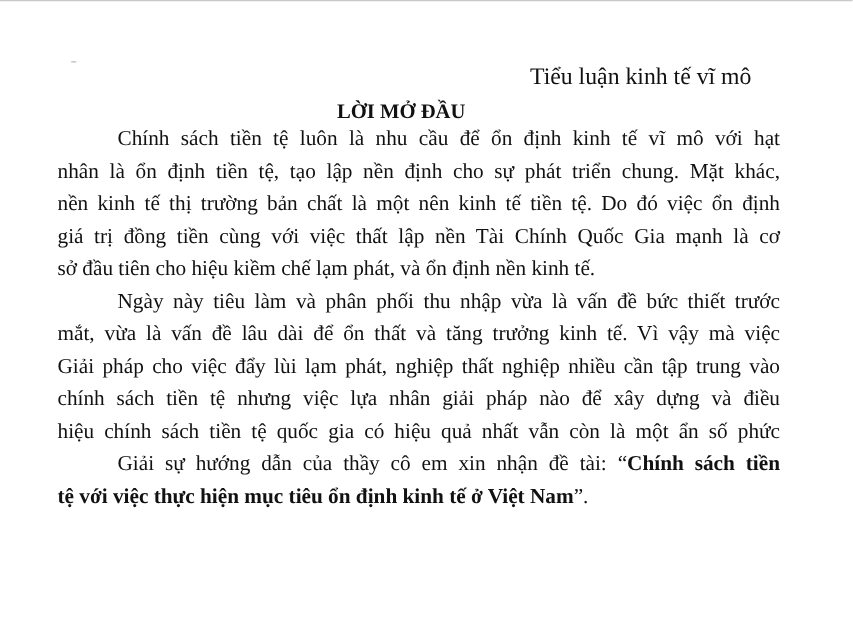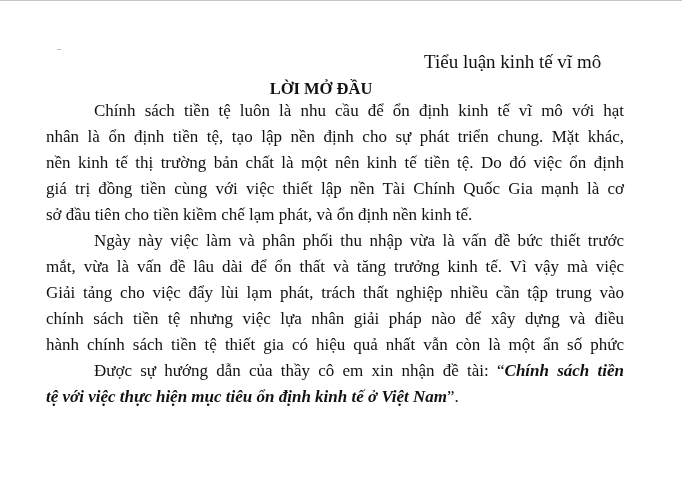--- a/index.html
+++ b/index.html
@@ -19,43 +19,43 @@
   }
   .body {
     position: absolute; left: 46px; top: 98px; width: 578px;
     font-size: 17px; line-height: 26px; text-align: justify;
   }
   .para { margin: 0; text-indent: 48px; }
   .para .line { display: block; text-align: justify; text-align-last: justify; white-space: nowrap; }
   .para .line.last { text-align-last: left; }
   .para .line.first { padding-left: 48px; }
   .para { text-indent: 0; }
-  b i, .emph { font-weight: bold; font-style: italic; }
+  b i, .emph { font-weight: bold; }
 </style>
 </head>
 <body>
 
 <div class="top-border"></div>
 <div class="mark"></div>
 
 <div class="header-text">Tiểu luận kinh tế vĩ mô</div>
 <div class="title">LỜI MỞ ĐẦU</div>
 
 <div class="body">
   <p class="para">
     <span class="line first">Chính sách tiền tệ luôn là nhu cầu để ổn định kinh tế vĩ mô với hạt</span>
     <span class="line">nhân là ổn định tiền tệ, tạo lập nền định cho sự phát triển chung. Mặt khác,</span>
     <span class="line">nền kinh tế thị trường bản chất là một nên kinh tế tiền tệ. Do đó việc ổn định</span>
-    <span class="line">giá trị đồng tiền cùng với việc thiết lập nền Tài Chính Quốc Gia mạnh là cơ</span>
-    <span class="line last">sở đầu tiên cho tiền kiềm chế lạm phát, và ổn định nền kinh tế.</span>
+    <span class="line">giá trị đồng tiền cùng với việc thất lập nền Tài Chính Quốc Gia mạnh là cơ</span>
+    <span class="line last">sở đầu tiên cho hiệu kiềm chế lạm phát, và ổn định nền kinh tế.</span>
   </p>
   <p class="para">
-    <span class="line first">Ngày này việc làm và phân phối thu nhập vừa là vấn đề bức thiết trước</span>
+    <span class="line first">Ngày này tiêu làm và phân phối thu nhập vừa là vấn đề bức thiết trước</span>
     <span class="line">mắt, vừa là vấn đề lâu dài để ổn thất và tăng trưởng kinh tế. Vì vậy mà việc</span>
-    <span class="line">Giải tảng cho việc đẩy lùi lạm phát, trách thất nghiệp nhiều cần tập trung vào</span>
+    <span class="line">Giải pháp cho việc đẩy lùi lạm phát, nghiệp thất nghiệp nhiều cần tập trung vào</span>
     <span class="line">chính sách tiền tệ nhưng việc lựa nhân giải pháp nào để xây dựng và điều</span>
-    <span class="line">hành chính sách tiền tệ thiết gia có hiệu quả nhất vẫn còn là một ẩn số phức</span>
+    <span class="line">hiệu chính sách tiền tệ quốc gia có hiệu quả nhất vẫn còn là một ẩn số phức</span>
   </p>
   <p class="para">
-    <span class="line first"><span>Được sự hướng dẫn của thầy cô  em xin nhận đề tài: “</span><span class="emph">Chính sách tiền</span></span>
+    <span class="line first"><span>Giải sự hướng dẫn của thầy cô  em xin nhận đề tài: “</span><span class="emph">Chính sách tiền</span></span>
     <span class="line last"><span class="emph">tệ với việc thực hiện mục tiêu ổn định kinh tế ở Việt Nam</span><span>”.</span></span>
   </p>
 </div>
 
 </body></html>

